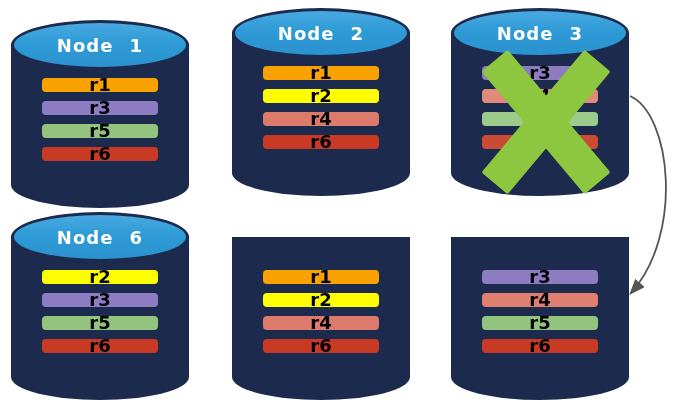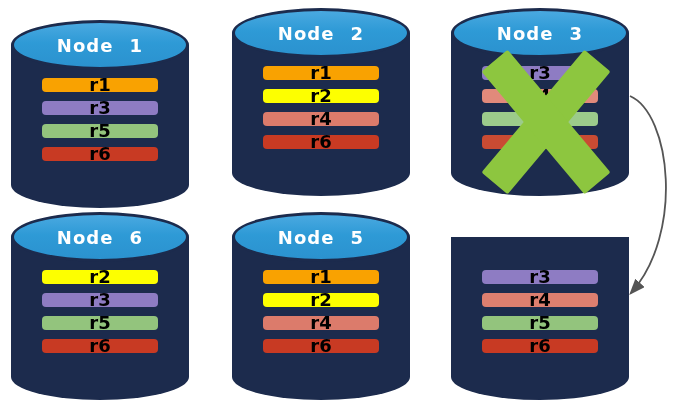--- a/index.html
+++ b/index.html
@@ -102,23 +102,20 @@
         <div class="bar" style="background: rgb(253, 255, 0); color: rgb(0, 0, 0);">r2</div>
         <div class="bar" style="background: rgb(142, 124, 195); color: rgb(0, 0, 0);">r3</div>
         <div class="bar" style="background: rgb(147, 196, 125); color: rgb(0, 0, 0);">r5</div>
         <div class="bar" style="background: rgb(200, 58, 35); color: rgb(0, 0, 0);">r6</div>
       </div>
     </div>
 
     <div class="node pos-4">
       <div class="cyl-bottom" style="background: rgb(28, 43, 77);"></div>
       <div class="cyl-body" style="background: rgb(28, 43, 77);"></div>
-      <div class="cyl-top">
-        <span class="node-title" style="color: rgb(255, 255, 255);">Node 5</span>
-      </div>
       <div class="bars">
         <div class="bar" style="background: rgb(249, 162, 1); color: rgb(0, 0, 0);">r1</div>
         <div class="bar" style="background: rgb(253, 255, 0); color: rgb(0, 0, 0);">r2</div>
         <div class="bar" style="background: rgb(220, 123, 107); color: rgb(0, 0, 0);">r4</div>
         <div class="bar" style="background: rgb(200, 58, 35); color: rgb(0, 0, 0);">r6</div>
       </div>
     </div>
 
     <div class="node pos-5">
       <div class="cyl-bottom" style="background: rgb(28, 43, 77);"></div>

